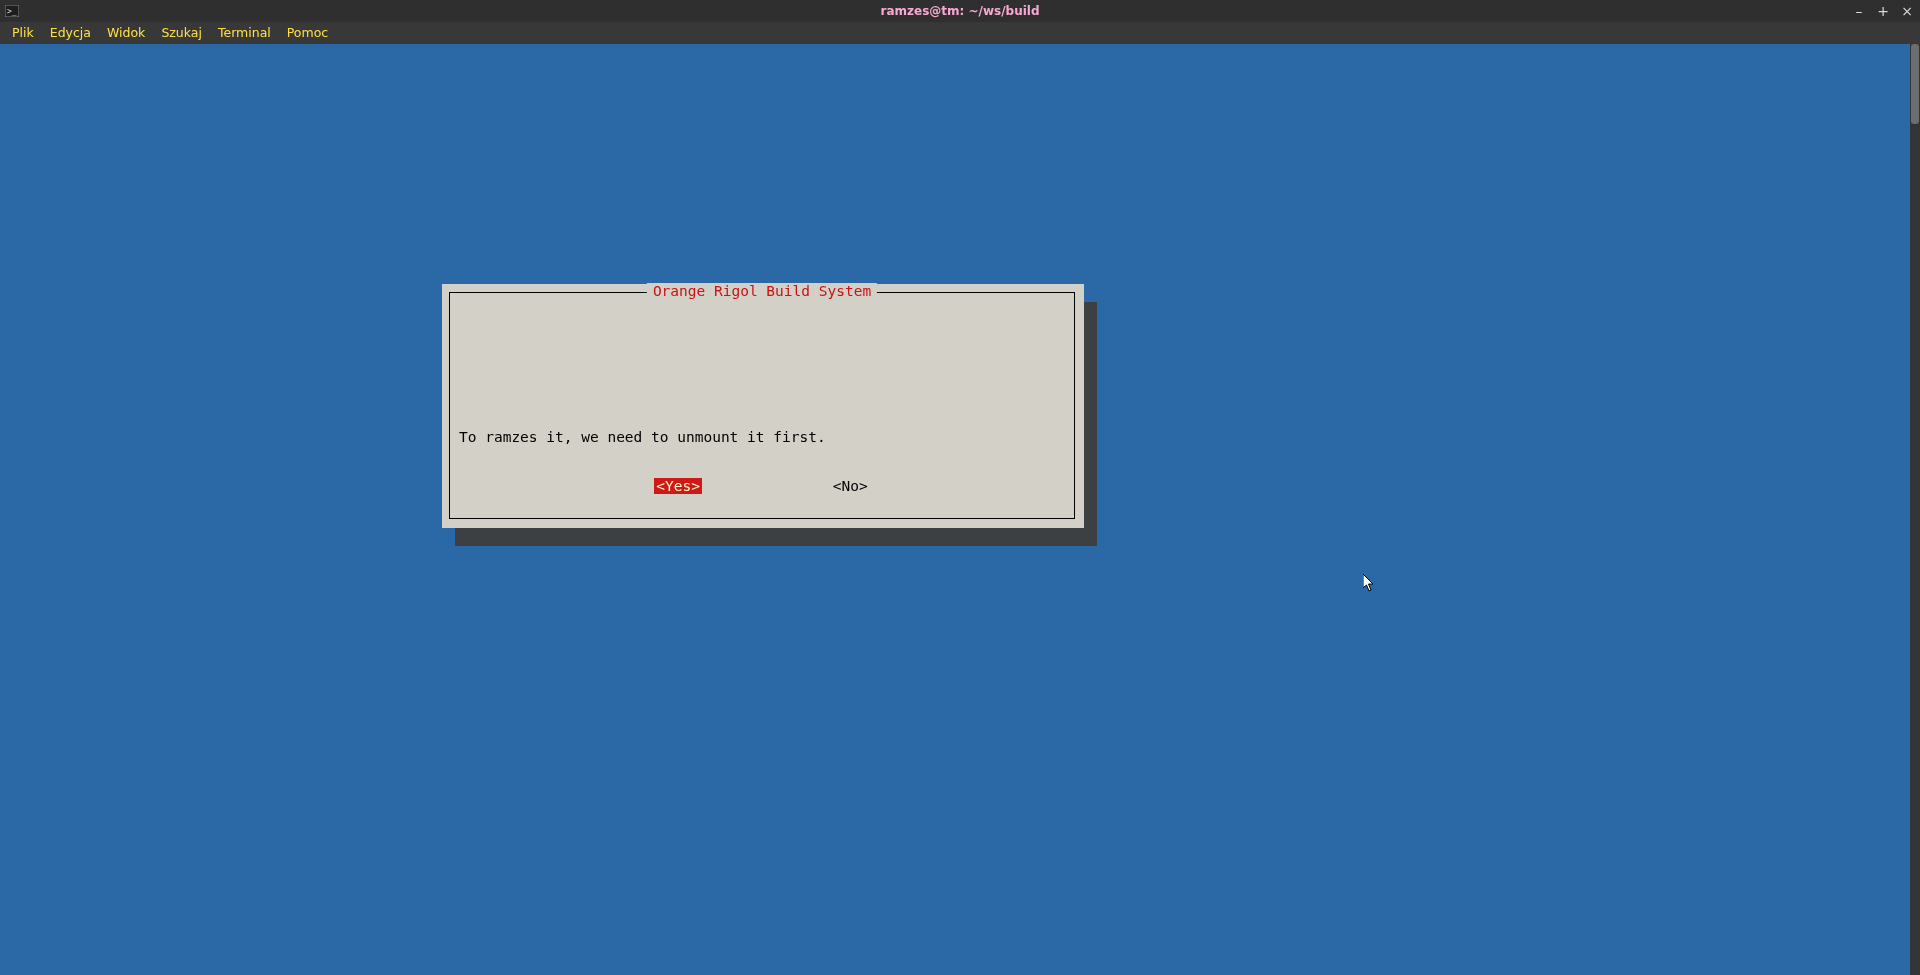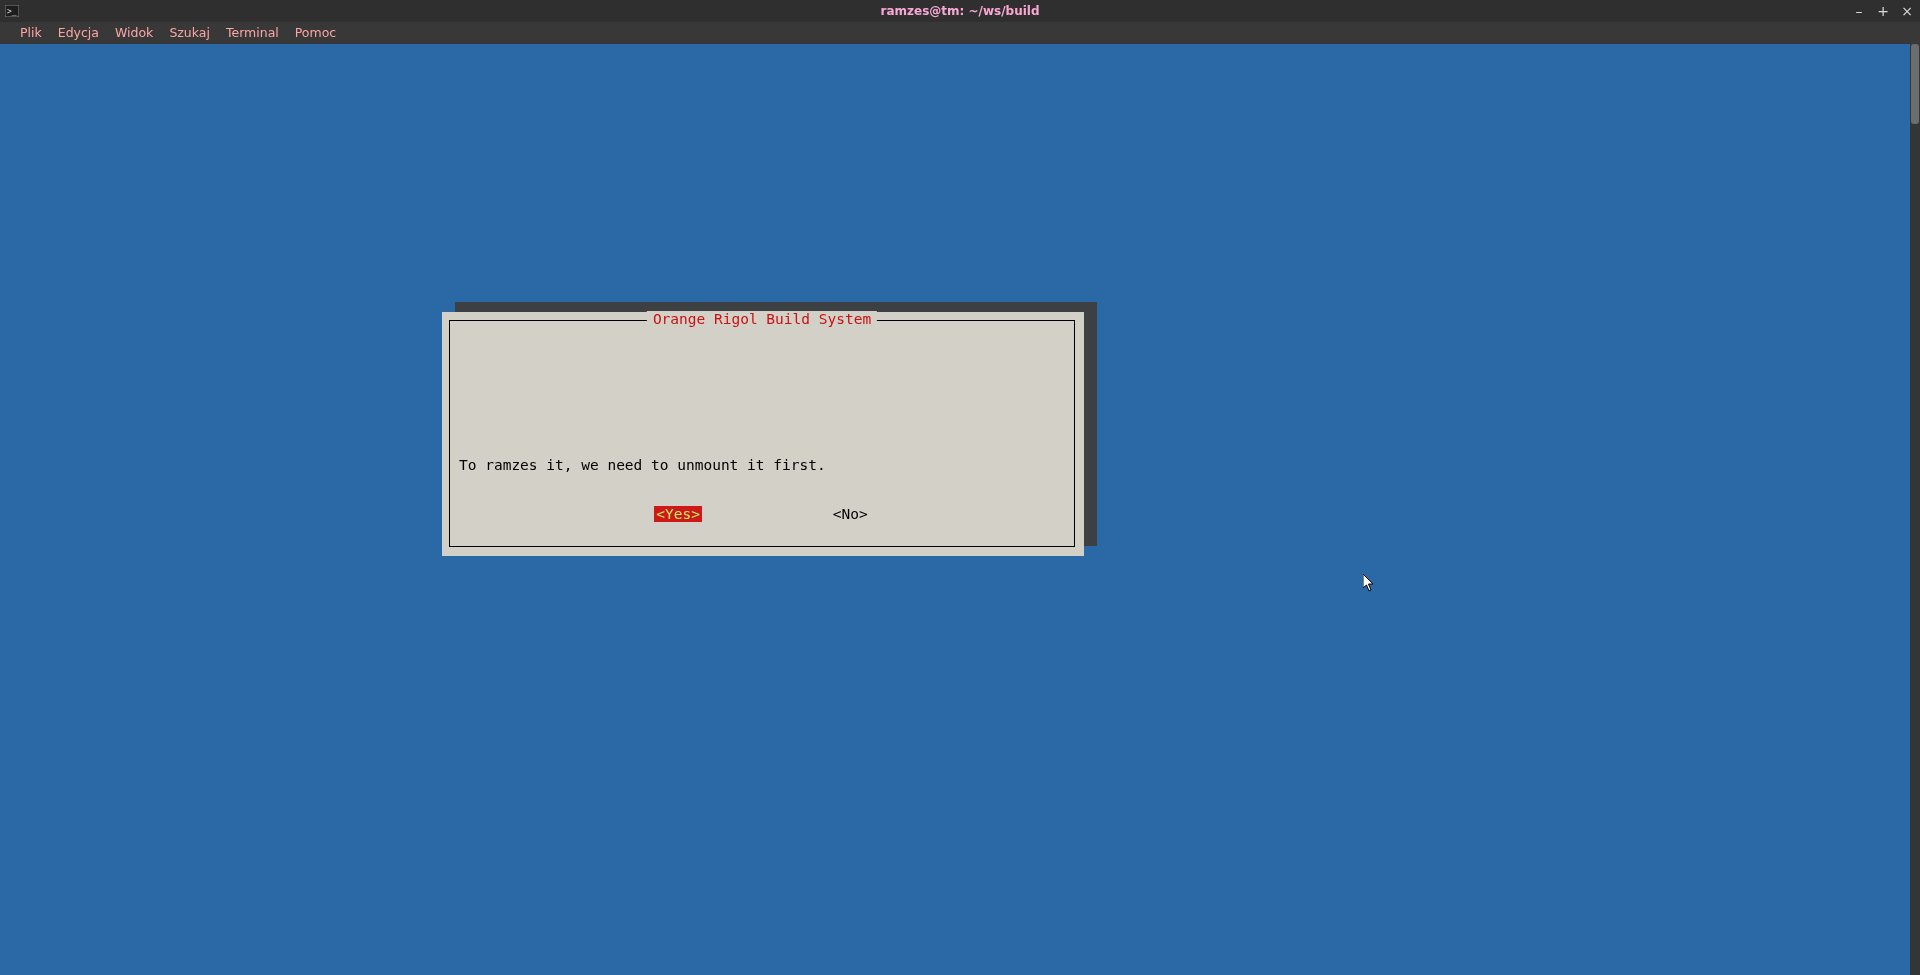--- a/index.html
+++ b/index.html
@@ -48,22 +48,22 @@
       font-size: 14px;
       width: 14px;
       text-align: center;
       line-height: 14px;
     }
     .menubar {
       height: 22px;
       background: #383838;
       display: flex;
       align-items: center;
-      padding-left: 12px;
-      color: #fca5a5;
+      padding-left: 4px;
+      color: #fde047;
       font-size: 12.5px;
     }
     .menubar-item {
       padding: 0 8px;
       line-height: 22px;
       cursor: pointer;
     }
     .terminal-area {
       position: relative;
       width: 100%;
@@ -107,21 +107,20 @@
     .dialog {
       position: absolute;
       left: 442px;
       top: 240px;
       width: 642px;
       height: 244px;
       background: #d3d0c8;
       font-family: "DejaVu Sans Mono", "Liberation Mono", monospace;
       font-size: 14.5px;
       color: #000;
-      margin-top: 28px;
     }
     .dialog-box {
       position: absolute;
       left: 7px;
       top: 8px;
       right: 9px;
       bottom: 9px;
       border: 1px solid #000;
     }
     .dialog-title {
@@ -156,21 +155,21 @@
       justify-content: space-around;
       padding: 0 140px;
     }
     .dialog-btn {
       font-family: "DejaVu Sans Mono", "Liberation Mono", monospace;
       font-size: 14.5px;
       padding: 0 2px;
     }
     .dialog-btn.selected {
       background: #cf1818;
-      color: #bef264;
+      color: #fef9c3;
     }
     .cursor-pointer {
       position: absolute;
       left: 1363px;
       top: 530px;
       width: 12px;
       height: 18px;
     }
   </style>
 </head>

